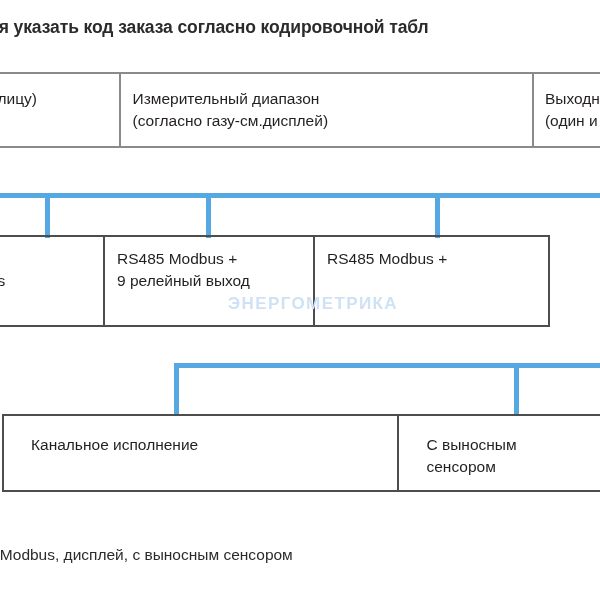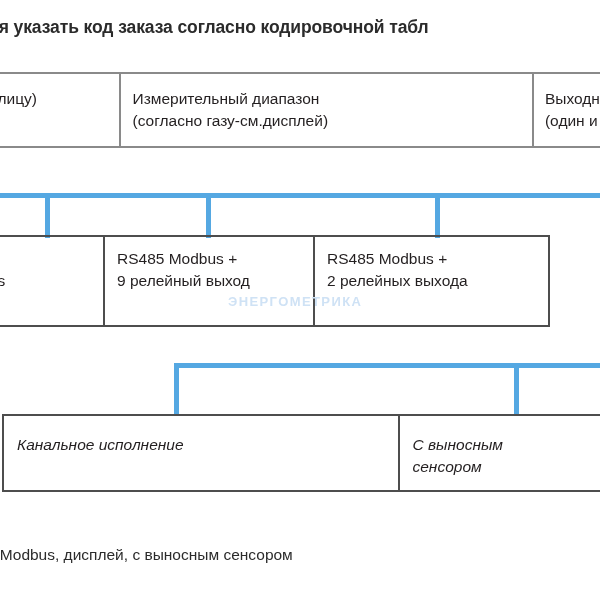--- a/index.html
+++ b/index.html
@@ -101,21 +101,21 @@
   .optrow .obox:last-child { border-right: none; }
   .o1 { width: 167px; }
   .o2 { width: 210px; }
   .o3 { width: 233px; }
 
   
   .watermark {
     position: absolute;
     left: 228px;
     top: 294px;
-    font-size: 13px;
+    font-size: 17px;
     font-weight: bold;
     letter-spacing: 1.4px;
     color: #cfe2f5;
     white-space: nowrap;
     user-select: none;
   }
 
   
   #bus2-h  { left: 174px; top: 363px; width: 460px; height: 5px; }
   #bus2-v1 { left: 174px; top: 366px; width: 5px;  height: 48px; }
@@ -128,26 +128,25 @@
     top: 414px;
     width: 640px;
     height: 78px;
     box-sizing: border-box;
     border: 2px solid #4d4d4d;
     display: flex;
   }
   .botrow .bbox {
     box-sizing: border-box;
     border-right: 2px solid #4d4d4d;
-    padding: 18px 0 0 13px;
+    padding: 18px 0 0 27px;
     font-size: 15.5px;
     line-height: 1.45;
     white-space: nowrap;
     color: #231f20;
-    font-style: italic;
   }
   .botrow .bbox:last-child { border-right: none; }
   .b1 { width: 398px; }
   .b2 { width: 242px; }
 
   
   .footer {
     position: absolute;
     left: -82px;
     top: 546px;
@@ -188,21 +187,20 @@
     <div class="obox o1">
       <div>RS485</div>
       <div>Modbus</div>
     </div>
     <div class="obox o2">
       <div>RS485 Modbus +</div>
       <div>9 релейный выход</div>
     </div>
     <div class="obox o3">
       <div>RS485 Modbus +</div>
-      <div>2 релейных выхода</div>
     </div>
   </div>
 
   <div class="watermark">ЭНЕРГОМЕТРИКА</div>
 
   <div class="blue-h" id="bus2-h"></div>
   <div class="blue-v" id="bus2-v1"></div>
   <div class="blue-v" id="bus2-v2"></div>
 
   <div class="botrow">

